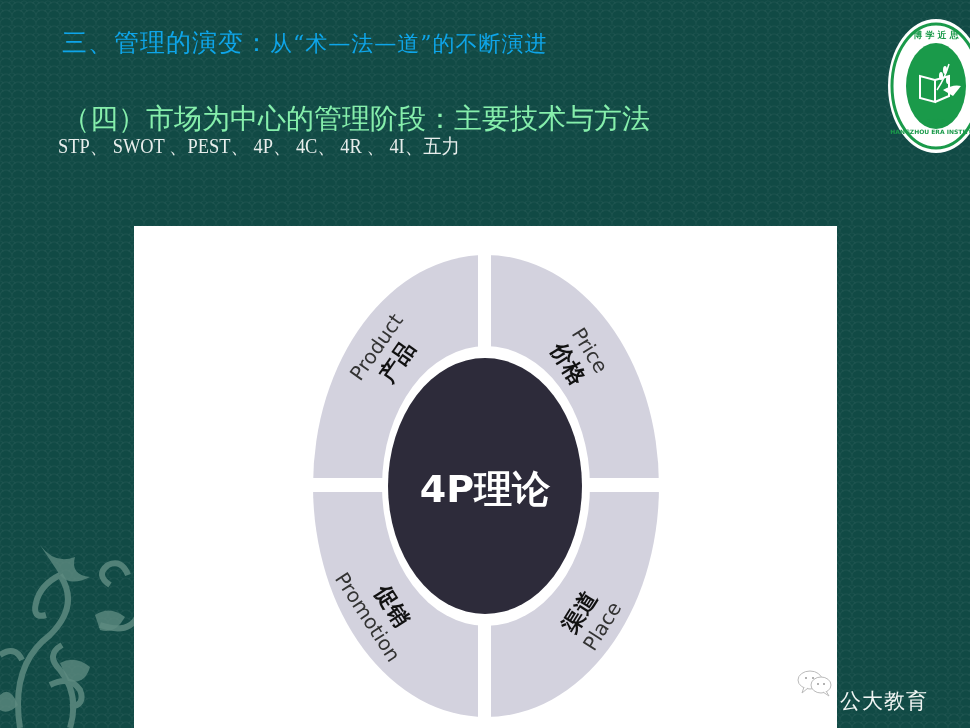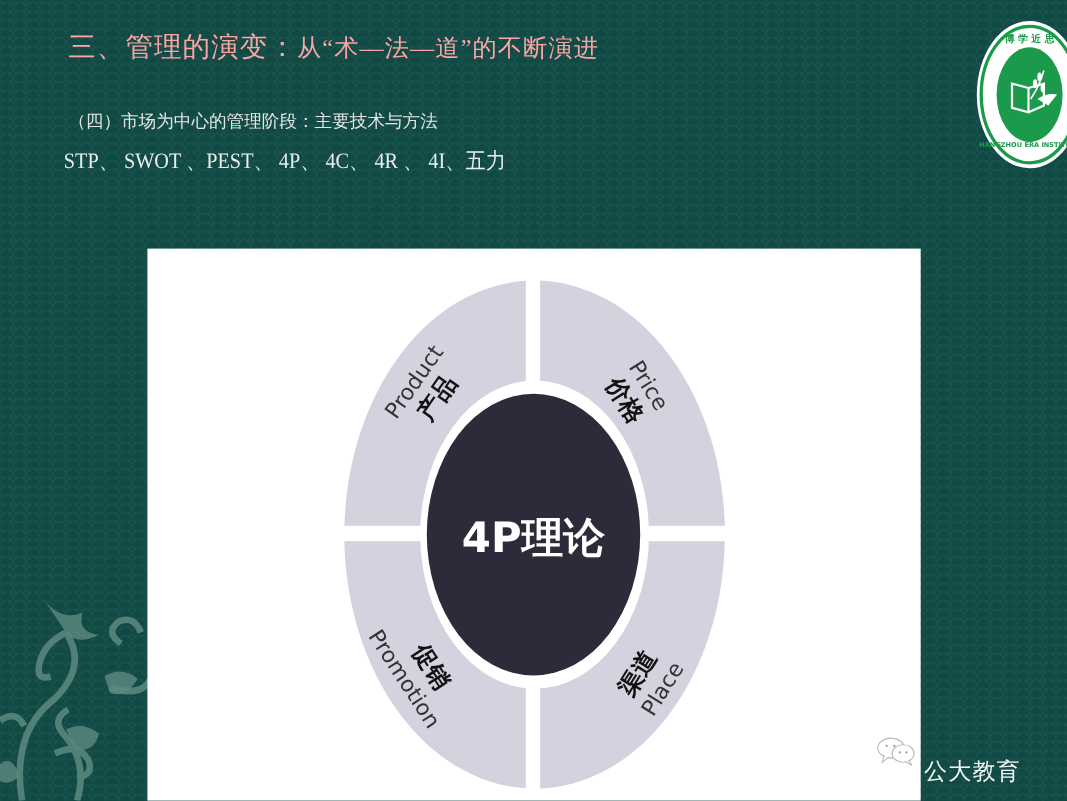--- a/index.html
+++ b/index.html
@@ -8,26 +8,26 @@
     background-color:#114a45;
     background-image:
       radial-gradient(circle at 50% 100%, transparent 5px, rgba(255,255,255,0.05) 6px, transparent 7px),
       radial-gradient(circle at 50% 100%, transparent 2px, rgba(255,255,255,0.04) 3px, transparent 4px);
     background-size:12px 8px, 12px 8px;
     background-position:0 0, 6px 4px;
     font-family:"DejaVu Serif", "Liberation Serif", serif;
   }
   .slide-title {
     position:absolute; left:62px; top:26px;
-    color:#fca5a5; font-size:25px; letter-spacing:1px; white-space:nowrap;font-family:Liberation Serif, serif;
+    color:#0ea5e9; font-size:25px; letter-spacing:1px; white-space:nowrap;
   }
   .slide-title .subtitle-part { font-size:22px; }
   .subheading {
     position:absolute; left:62px; top:100px;
-    color:#e5e5e5; font-size:16px; white-space:nowrap;
+    color:#86efac; font-size:28px; white-space:nowrap;
   }
   .methods {
     position:absolute; left:58px; top:133px;
     color:#e8eeec; font-size:20px; white-space:nowrap;
     font-family:"Liberation Serif", "DejaVu Serif", serif;
     transform:scaleX(0.92); transform-origin:left top;
   }
   .logo {
     position:absolute; left:887px; top:18px; width:98px; height:136px;
   }

